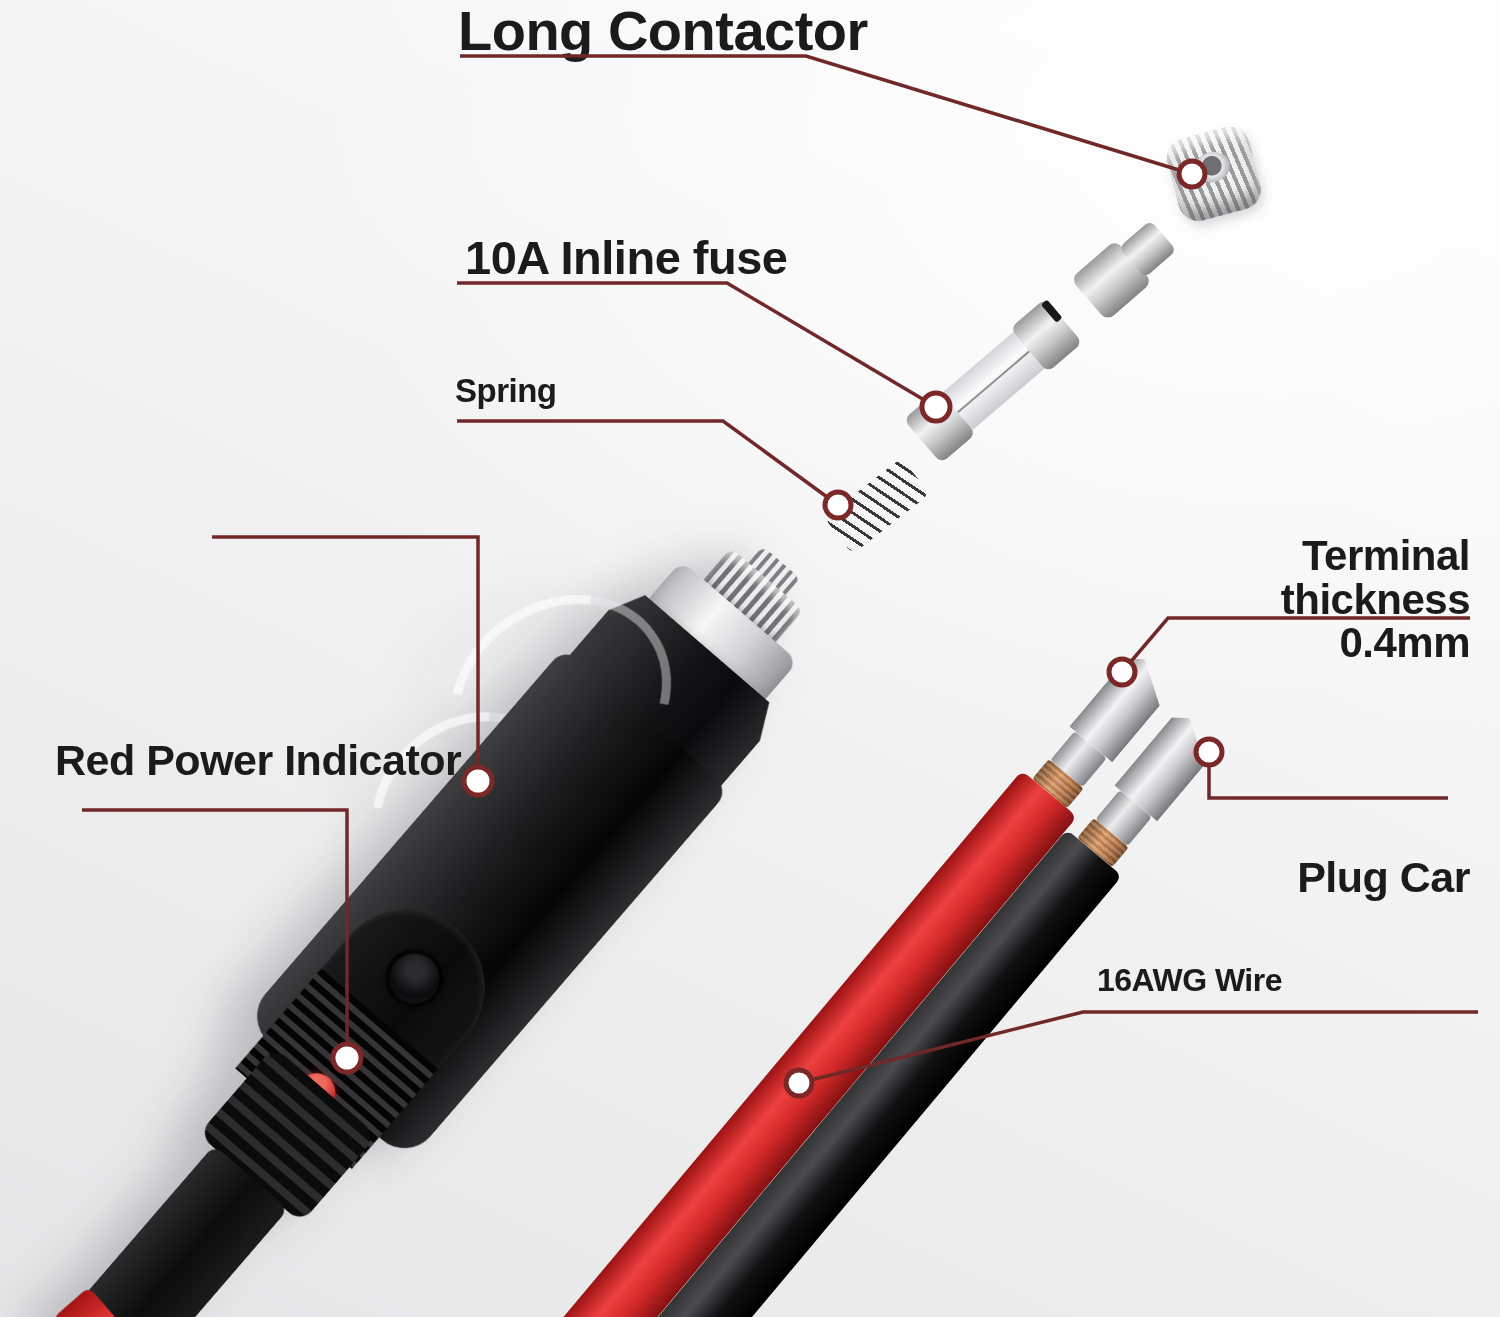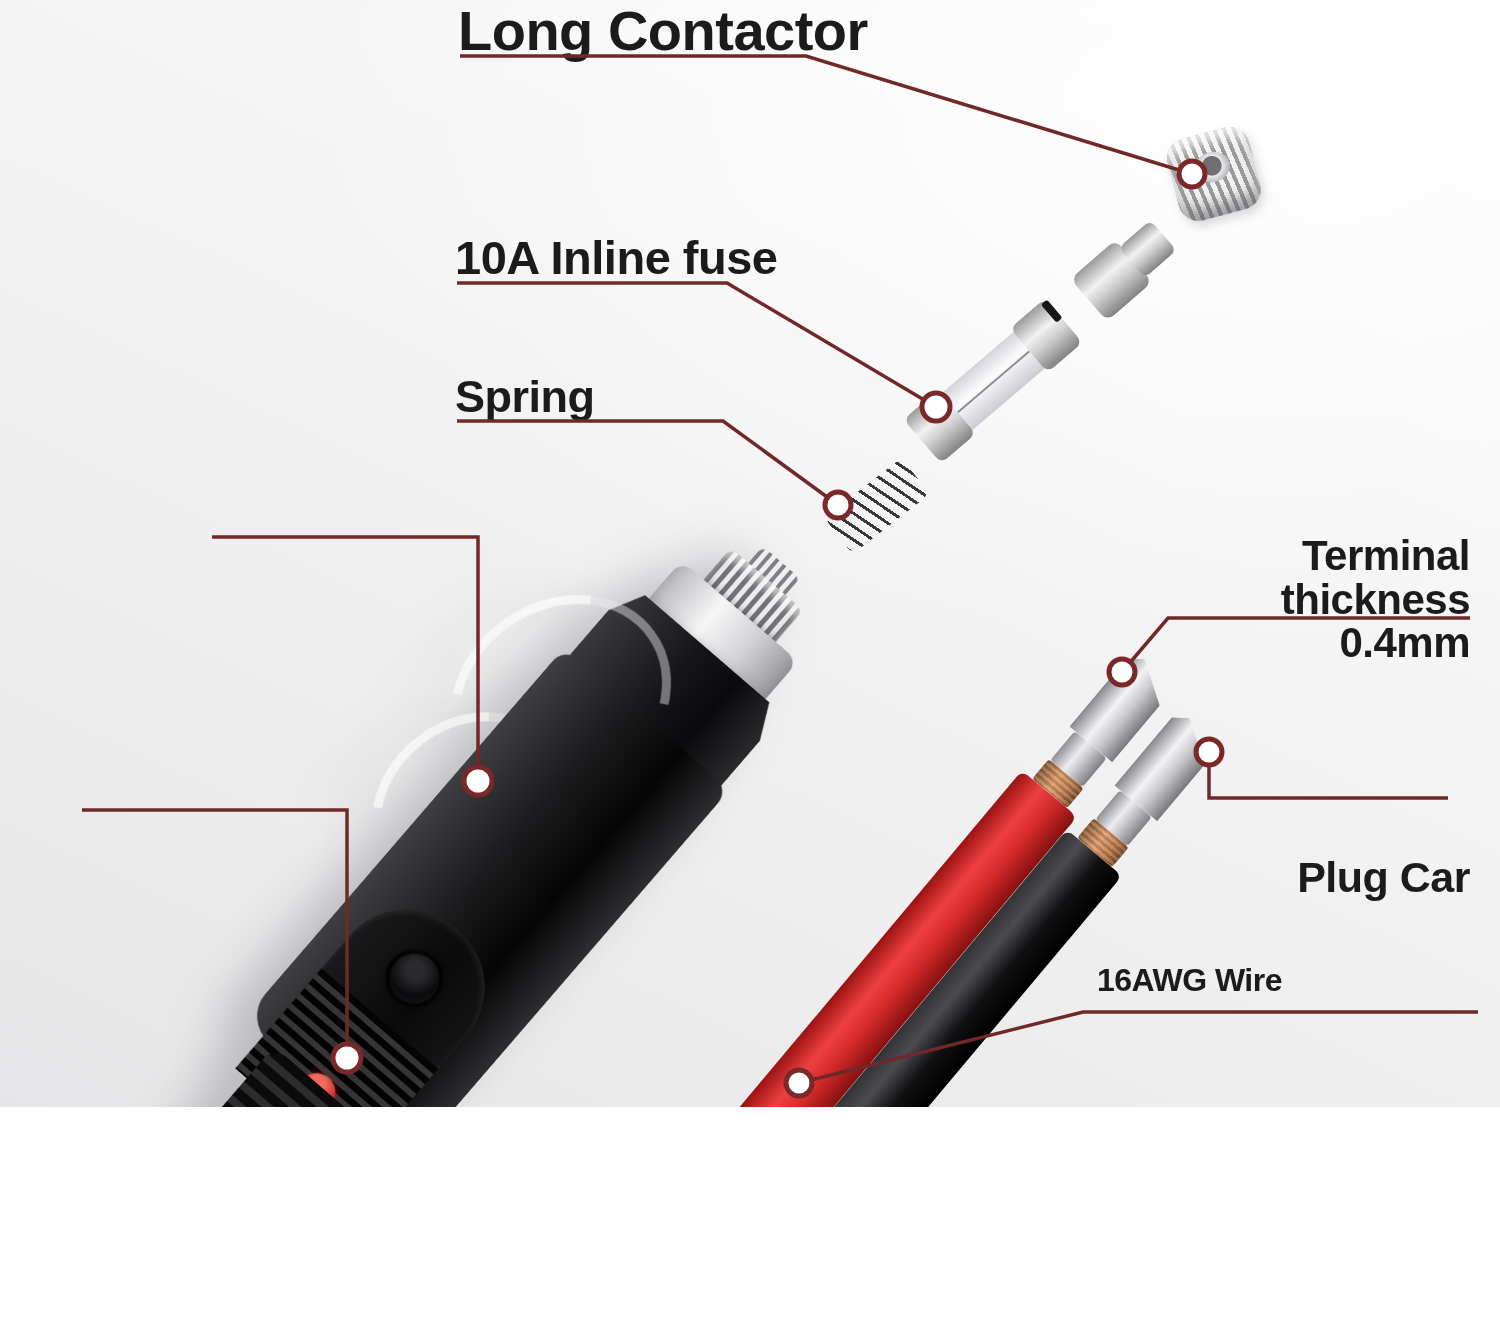--- a/index.html
+++ b/index.html
@@ -1,17 +1,17 @@
 <!DOCTYPE html>
 <html><head>
 <meta charset="utf-8">
 <style>
   html,body{margin:0;padding:0;background:#ffffff;}
   #stage{
-    position:relative;width:1500px;height:1107px;overflow:hidden;
+    position:relative;width:1500px;height:1317px;overflow:hidden;
     font-family:"Liberation Sans","DejaVu Sans",sans-serif;
     background:
       radial-gradient(120% 90% at 85% 10%, rgba(255,255,255,.9) 0%, rgba(255,255,255,0) 55%),
       linear-gradient(205deg,#fbfbfc 0%,#f3f3f4 45%,#e6e6e8 100%);
   }
   .label{
     position:absolute;color:#1b1b1b;font-weight:700;letter-spacing:-.5px;
     white-space:nowrap;line-height:1.04;
   }
   .label.center{text-align:right;white-space:normal;}
@@ -197,25 +197,26 @@
       <circle cx="478" cy="781" r="14"></circle>
       <circle cx="347" cy="1058" r="14"></circle>
       <circle cx="1122" cy="672" r="13"></circle>
       <circle cx="1209" cy="752" r="13"></circle>
       <circle cx="799" cy="1083" r="13"></circle>
     </g>
   </svg>
 
   <div class="label" style="left:458px;top:2px;font-size:56px;">Long Contactor</div>
 
-  <div class="label" style="left:455px;top:234px;font-size:47px;">10A Inline fuse</div>
-
-  <div class="label" style="left:455px;top:374px;font-size:45px;">Spring</div>
-
-
+  <div class="label" style="left:465px;top:234px;font-size:47px;">10A Inline fuse</div>
+
+  <div class="label" style="left:455px;top:374px;font-size:33px;">Spring</div>
+
+
+  <div class="label" style="left:55px;top:738px;font-size:43px;">Red Power Indicator</div>
 
   <div class="label center" style="left:1118px;top:534px;width:352px;font-size:42px;">
     <span>Terminal thickness</span><br>
     <span>0.4mm</span>
   </div>
 
   <div class="label center" style="left:1195px;top:810px;width:275px;font-size:43px;">
     <br>
     <span>Plug Car</span>
   </div>

